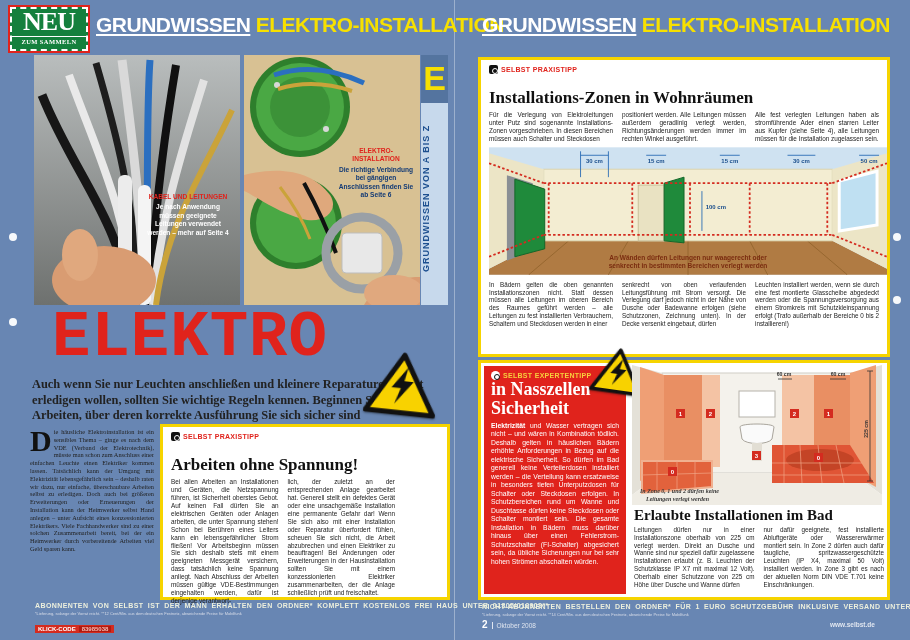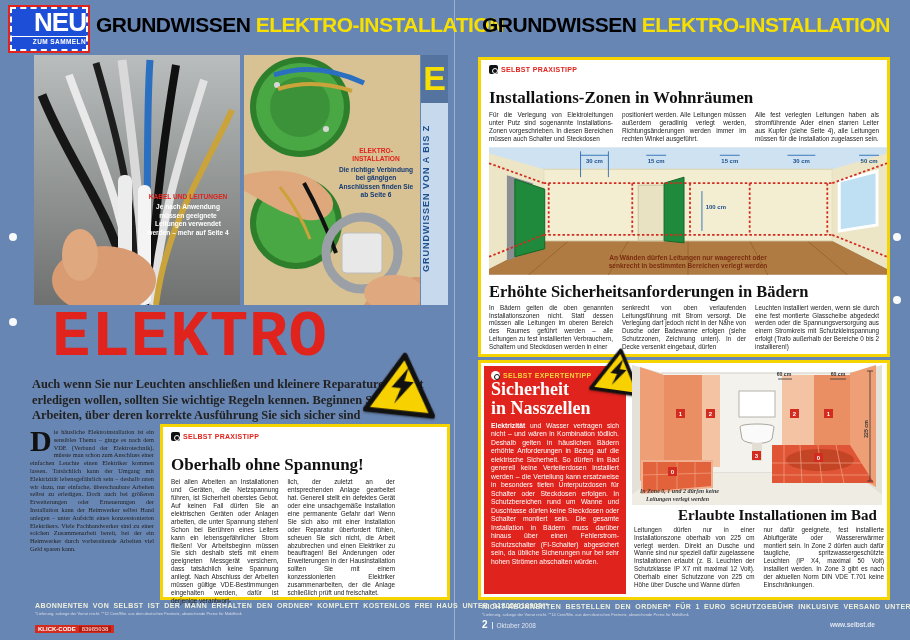--- a/index.html
+++ b/index.html
@@ -3,26 +3,26 @@
 <meta charset="utf-8">
 <style>
   html,body{margin:0;padding:0;}
   .canvas{position:relative;width:910px;height:640px;background:#6886b3;overflow:hidden;
           font-family:"Liberation Sans",sans-serif;color:#111;}
   .abs{position:absolute;}
   .serif{font-family:"Liberation Serif",serif;}
 
   
   .mag-header{font-weight:bold;font-size:21px;letter-spacing:-0.5px;white-space:nowrap;}
-  .hdr-white{color:#000000;}
+  .hdr-white{color:#ffffff;text-decoration:underline;}
   .hdr-yellow{color:#f7e000;}
 
   
-  .stamp{background:#1d4ed8;border:2px dashed #fff;outline:2px solid #e0231c;
-         width:74px;height:40px;text-align:right;}
+  .stamp{background:#15803d;border:2px dashed #fff;outline:2px solid #e0231c;
+         width:74px;height:40px;text-align:center;font-family:Liberation Serif, serif;}
   .stamp-neu{color:#fff;font-weight:bold;font-size:26px;line-height:26px;letter-spacing:-1px;}
   .stamp-sub{color:#fff;font-weight:bold;font-size:6.5px;border-top:1px solid #fff;margin-top:1px;padding-top:1px;letter-spacing:.4px;}
 
   
   .side-strip{background:#c7d9ec;width:27px;height:250px;}
   .side-letter{background:#54749f;color:#f7e000;font-weight:bold;font-size:34px;width:27px;height:48px;
                text-align:center;line-height:46px;}
   .side-vtext{writing-mode:vertical-rl;transform:rotate(180deg);color:#1d4f8f;font-weight:bold;
               font-size:9px;letter-spacing:1px;height:190px;text-align:center;width:27px;}
 
@@ -158,21 +158,21 @@
 
   <div class="abs bodycol serif" style="left:30px;top:428px;width:124px;height:170px;overflow:hidden;">
     <span class="dropcap serif">D</span><span>ie häusliche Elektroinstallation ist ein sensibles Thema – ginge es nach dem VDE (Verband der Elektrotechnik), müsste man schon zum Anschluss einer einfachen Leuchte einen Elektriker kommen lassen. Tatsächlich kann der Umgang mit Elektrizität lebensgefährlich sein – deshalb raten wir dazu, nur einfache, überschaubare Arbeiten selbst zu erledigen. Doch auch bei größeren Erweiterungen oder Erneuerungen der Installation kann der Heimwerker selbst Hand anlegen – unter Aufsicht eines konzessionierten Elektrikers. Viele Fachhandwerker sind zu einer solchen Zusammenarbeit bereit, bei der ein Heimwerker durch vorbereitende Arbeiten viel Geld sparen kann.</span>
   </div>
 
   <div class="abs tipbox" style="left:160px;top:424px;width:290px;height:176px;">
     <div class="kicker">
       <span class="kick-ico"></span>
       <span>SELBST PRAXISTIPP</span>
     </div>
-    <div class="tip-title">Oberhalb ohne Spannung!</div>
+    <div class="tip-title">Arbeiten ohne Spannung!</div>
     <div class="cols" style="height:128px;overflow:hidden;">
       <div class="col">Bei allen Arbeiten an Installationen und Geräten, die Netzspannung führen, ist Sicherheit oberstes Gebot. Auf keinen Fall dürfen Sie an elektrischen Geräten oder Anlagen arbeiten, die unter Spannung stehen! Schon bei Berühren eines Leiters kann ein lebensgefährlicher Strom fließen! Vor Arbeitsbeginn müssen Sie sich deshalb stets mit einem geeigneten Messgerät versichern, dass tatsächlich keine Spannung anliegt. Nach Abschluss der Arbeiten müssen gültige VDE-Bestimmungen eingehalten werden, dafür ist derjenige verantwort-</div>
       <div class="col" style="padding-right:44px;">lich, der zuletzt an der entsprechenden Anlage gearbeitet hat. Generell stellt ein defektes Gerät oder eine unsachgemäße Installation eine permanente Gefahr dar! Wenn Sie sich also mit einer Installation oder Reparatur überfordert fühlen, scheuen Sie sich nicht, die Arbeit abzubrechen und einen Elektriker zu beauftragen! Bei Änderungen oder Erweiterungen in der Hausinstallation sollten Sie mit einem konzessionierten Elektriker zusammenarbeiten, der die Anlage schließlich prüft und freischaltet.</div>
     </div>
   </div>
 
   <svg class="abs tri" style="left:366px;top:352px;transform:rotate(6deg);" width="72" height="64" viewBox="0 0 100 88">
     <path d="M50 4 L97 84 L3 84 Z" fill="#f8d200" stroke="#111" stroke-width="7" stroke-linejoin="round"></path>
     <path d="M57 20 L36 50 L49 50 L42 72 L66 40 L53 40 Z" fill="#111"></path>
   </svg>
@@ -253,37 +253,36 @@
         <text x="228" y="62">100 cm</text>
         <text x="382" y="16">50 cm</text>
       </g>
       <g font-size="6.6" font-weight="bold" fill="#7a2c10" font-family="Liberation Sans, sans-serif" text-anchor="middle">
         <text x="200" y="113">An Wänden dürfen Leitungen nur waagerecht oder</text>
         <text x="200" y="121">senkrecht in bestimmten Bereichen verlegt werden</text>
       </g>
     </svg>
 
     
-    <div class="sec-title" style="margin-top:3px;">Erhöhte Sicherheitsanforderungen in Bädern</div>
     <div class="cols" style="margin-top:2px;height:58px;overflow:hidden;">
       <div class="col" style="font-size:6.3px;">In Bädern gelten die oben genannten Installationszonen nicht. Statt dessen müssen alle Leitungen im oberen Bereich des Raumes geführt werden – alle Leitungen zu fest installierten Verbrauchern, Schaltern und Steckdosen werden in einer</div>
       <div class="col" style="font-size:6.3px;">senkrecht von oben verlaufenden Leitungsführung mit Strom versorgt. Die Verlegung darf jedoch nicht in der Nähe von Dusche oder Badewanne erfolgen (siehe Schutzzonen, Zeichnung unten). In der Decke versenkt eingebaut, dürfen</div>
       <div class="col" style="font-size:6.3px;">Leuchten installiert werden, wenn sie durch eine fest montierte Glasscheibe abgedeckt werden oder die Spannungsversorgung aus einem Stromkreis mit Schutzkleinspannung erfolgt (Trafo außerhalb der Bereiche 0 bis 2 installieren!)</div>
     </div>
   </div>
 
   <div class="abs tipbox" style="left:478px;top:360px;width:412px;height:240px;padding:5px;"></div>
 
   <div class="abs expert" style="left:484px;top:366px;width:142px;height:228px;">
     <div class="kicker kicker-y">
       <span class="kick-ico-w"></span>
       <span>SELBST EXPERTENTIPP</span>
     </div>
+    <div class="expert-title">in Nasszellen</div>
     <div class="expert-title">Sicherheit</div>
-    <div class="expert-title">in Nasszellen</div>
     <div class="expert-body" style="height:158px;overflow:hidden;">
       <span class="lead">Elektrizität</span><span> und Wasser vertragen sich nicht – und wären in Kombination tödlich. Deshalb gelten in häuslichen Bädern erhöhte Anforderungen in Bezug auf die elektrische Sicherheit. So dürfen im Bad generell keine Verteilerdosen installiert werden – die Verteilung kann ersatzweise in besonders tiefen Unterputzdosen für Schalter oder Steckdosen erfolgen. In Schutzbereichen rund um Wanne und Duschtasse dürfen keine Steckdosen oder Schalter montiert sein. Die gesamte Installation in Bädern muss darüber hinaus über einen Fehlerstrom-Schutzschalter (FI-Schalter) abgesichert sein, da übliche Sicherungen nur bei sehr hohen Strömen abschalten würden.</span>
     </div>
   </div>
 
   <svg class="abs tri" style="left:592px;top:348px;transform:rotate(8deg);" width="52" height="46" viewBox="0 0 100 88">
     <path d="M50 4 L97 84 L3 84 Z" fill="#f8d200" stroke="#111" stroke-width="7" stroke-linejoin="round"></path>
     <path d="M57 20 L36 50 L49 50 L42 72 L66 40 L53 40 Z" fill="#111"></path>
   </svg>
 
@@ -349,21 +348,21 @@
       <text x="206" y="11" text-anchor="middle">60 cm</text>
       <text x="236" y="64" transform="rotate(-90 236 64)" text-anchor="middle">225 cm</text>
     </g>
     <g font-size="6" font-weight="bold" font-style="italic" fill="#3a3a3a" font-family="Liberation Serif, serif">
       <text x="8" y="128">In Zone 0, 1 und 2 dürfen keine</text>
       <text x="14" y="136">Leitungen verlegt werden</text>
     </g>
   </svg>
 
   <div class="abs" style="left:634px;top:507px;width:250px;">
-    <div class="sec-title" style="font-size:15px;margin-left:44px;">Erlaubte Installationen im Bad</div>
+    <div class="sec-title" style="font-size:15px;">Erlaubte Installationen im Bad</div>
     <div class="cols" style="margin-top:2px;height:72px;overflow:hidden;">
       <div class="col" style="font-size:6.3px;">Leitungen dürfen nur in einer Installationszone oberhalb von 225 cm verlegt werden. Direkt an Dusche und Wanne sind nur speziell dafür zugelassene Installationen erlaubt (z. B. Leuchten der Schutzklasse IP X7 mit maximal 12 Volt). Oberhalb einer Schutzzone von 225 cm Höhe über Dusche und Wanne dürfen</div>
       <div class="col" style="font-size:6.3px;">nur dafür geeignete, fest installierte Abluftgeräte oder Wassererwärmer montiert sein. In Zone 2 dürfen auch dafür taugliche, spritzwassergeschützte Leuchten (IP X4, maximal 50 Volt) installiert werden. In Zone 3 gibt es nach der aktuellen Norm DIN VDE T.701 keine Einschränkungen.</div>
     </div>
   </div>
 
   <div class="abs foot-strip" style="left:482px;top:603px;">NICHT-ABONNENTEN BESTELLEN DEN ORDNER* FÜR 1 EURO SCHUTZGEBÜHR INKLUSIVE VERSAND UNTER 01805/001849**</div>
   <div class="abs foot-fine" style="left:482px;top:612px;">*Lieferung, solange der Vorrat reicht. **14 Cent/Min. aus dem deutschen Festnetz, abweichende Preise für Mobilfunk</div>
   <div class="abs" style="left:482px;top:619px;display:flex;align-items:baseline;">
     <span class="pagenum">2</span>

